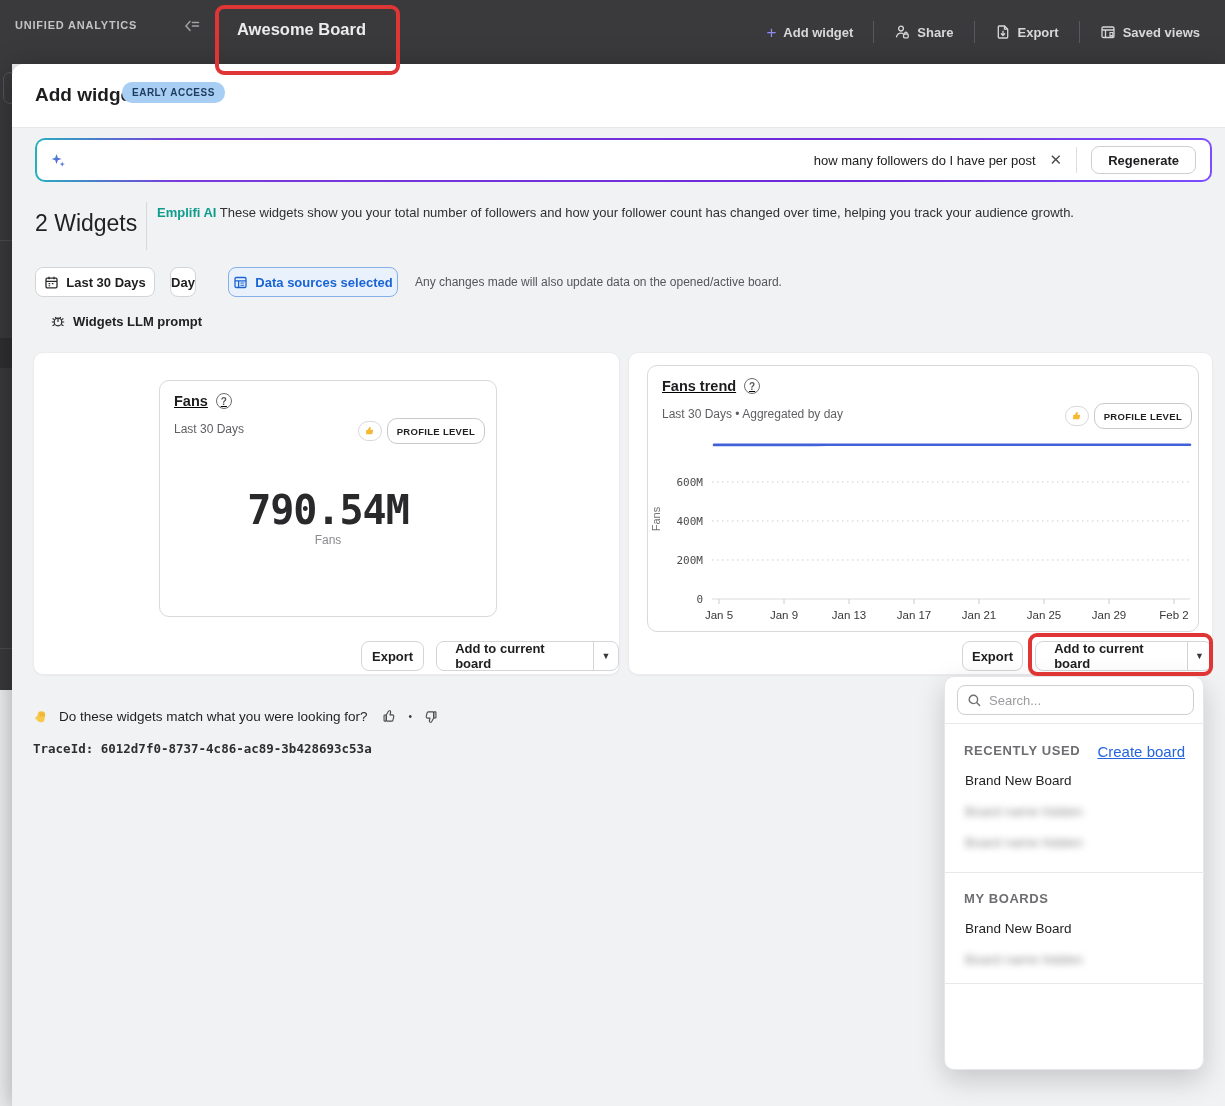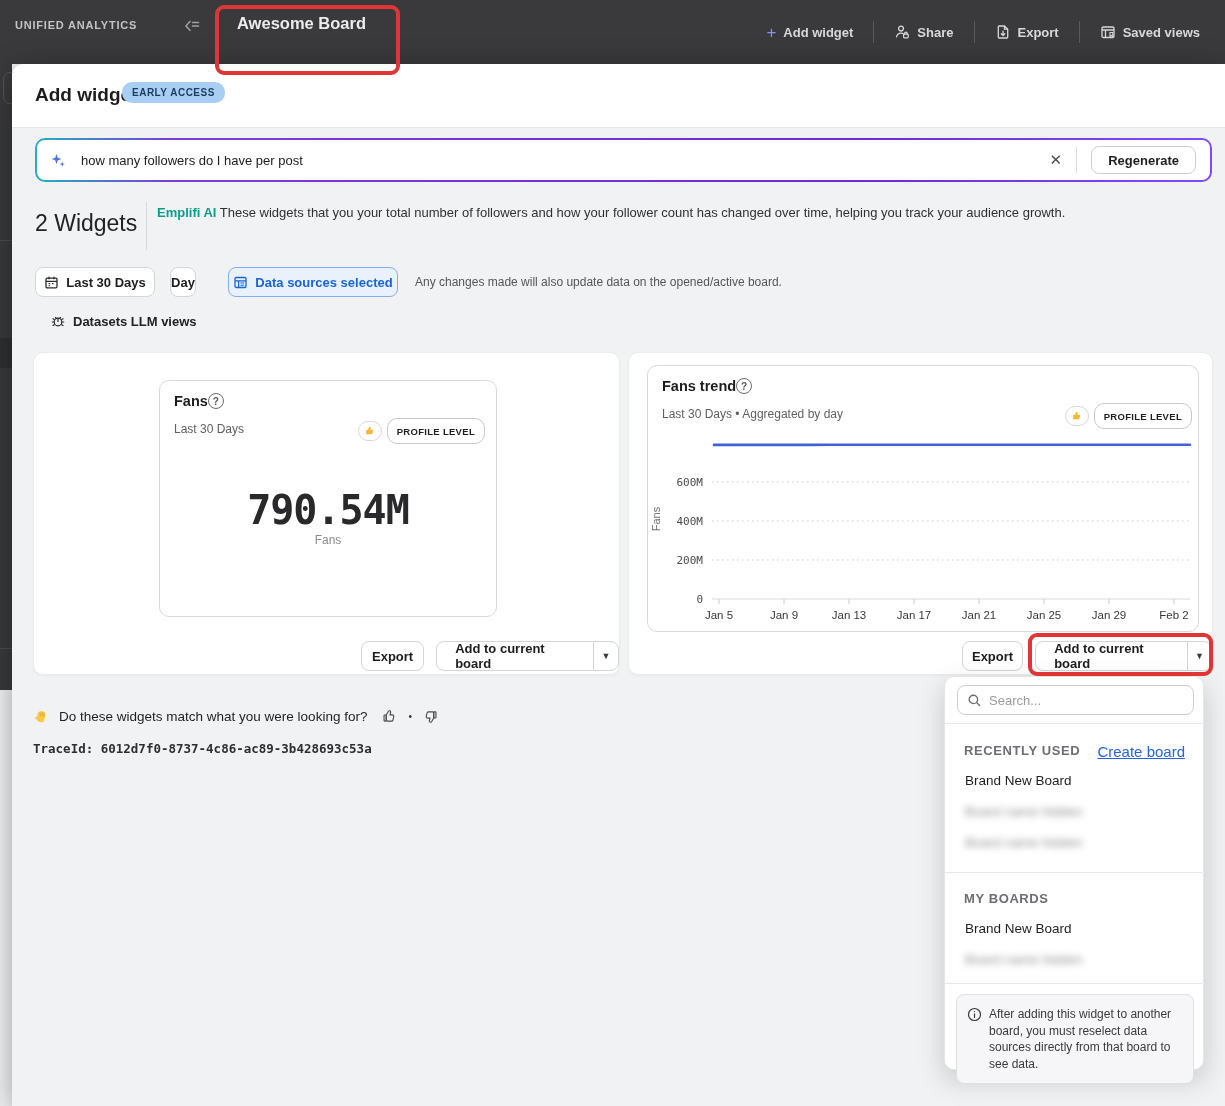--- a/index.html
+++ b/index.html
@@ -3,21 +3,21 @@
 <meta charset="utf-8">
 <style>
   * { margin:0; padding:0; box-sizing:border-box; }
   html,body { background:#2c2c2e; font-family:"Liberation Sans", sans-serif; }
   .screen { position:relative; width:1225px; height:1106px; overflow:hidden; background:#f1f2f3; }
 
   
   .topbar { position:absolute; left:0; top:0; width:1225px; height:64px; background:#3a3a3c; }
   .brand { position:absolute; left:15px; top:19px; font-size:11px; font-weight:bold; letter-spacing:.8px; color:#c3c3c6; }
   .collapse-btn { position:absolute; left:182px; top:16px; width:20px; height:20px; cursor:pointer; }
-  .board-title { position:absolute; left:237px; top:14px; font-size:16.5px; font-weight:bold; color:#ececee; }
+  .board-title { position:absolute; left:237px; top:20px; font-size:16.5px; font-weight:bold; color:#ececee; }
   .topbar-actions { position:absolute; right:5px; top:0; height:64px; display:flex; align-items:center; }
   .tb-action { display:flex; align-items:center; gap:7px; padding:0 20px; color:#d8d8da; font-size:13px; font-weight:bold; cursor:pointer; white-space:nowrap; }
   .tb-sep { width:1px; height:22px; background:#5a5a5e; }
   .plus-glyph { color:#8c8cf2; font-size:17px; font-weight:normal; line-height:1; }
 
   
   .side-strip { position:absolute; left:0; top:64px; width:12px; height:626px; background:#3a3a3c; }
   .side-strip .hint-box { position:absolute; left:3px; top:8px; width:14px; height:32px; border:1px solid #56565a; border-radius:8px; }
   .side-strip .hint-line1 { position:absolute; left:0; top:176px; width:12px; height:1px; background:#4c4c50; }
   .side-strip .hint-tab { position:absolute; left:0; top:274px; width:12px; height:30px; background:#2f2f31; }
@@ -26,21 +26,21 @@
   
   .modal { position:absolute; left:12px; top:64px; width:1213px; height:1042px; background:#f1f2f3; border-radius:12px 0 0 0; box-shadow:0 6px 30px rgba(0,0,0,.35); }
   .modal-header { position:absolute; left:0; top:0; width:100%; height:64px; background:#fff; border-radius:12px 0 0 0; border-bottom:1px solid #e7e7e9; }
   .modal-title { position:absolute; left:23px; top:20px; font-size:19px; font-weight:bold; color:#1d1d1f; }
   .ea-badge { position:absolute; left:110px; top:18px; background:#a9cef3; color:#1c3c5e; font-size:10px; font-weight:bold; letter-spacing:.5px; padding:5px 10px; border-radius:10px; }
 
   
   .prompt-bar { position:absolute; left:23px; top:74px; width:1177px; height:44px; border-radius:10px; padding:2px;
     background:linear-gradient(90deg,#27b0bf,#7a3bdc 12%,#6d28d9 70%,#7c4dff); }
   .prompt-inner { display:flex; align-items:center; width:100%; height:100%; background:#fff; border-radius:8px; padding:0 12px; }
-  .prompt-input { flex:1; border:none; outline:none; font-size:13px; color:#202022; margin-left:14px; font-family:"Liberation Sans", sans-serif; background:transparent; }
+  .prompt-input { flex:1; border:none; outline:none; font-size:13px; color:#202022; margin-left:1px; font-family:"Liberation Sans", sans-serif; background:transparent;text-align:right; }
   .prompt-clear { font-size:15px; color:#4c4c4e; padding:0 14px; cursor:pointer; }
   .prompt-sep { width:1px; height:26px; background:#dddde0; }
   .regen-btn { margin-left:14px; margin-right:2px; height:28px; padding:0 16px; display:flex; align-items:center; background:#fff; border:1px solid #cfcfd3; border-radius:8px; font-size:13px; font-weight:bold; color:#1e1e20; cursor:pointer; }
 
   
   .count-label { position:absolute; left:23px; top:146px; font-size:23px; color:#222224; }
   .summary-sep { position:absolute; left:134px; top:138px; width:1px; height:48px; background:#d8d8da; }
   .summary-text { position:absolute; left:145px; top:140px; width:1040px; font-size:13px; color:#303032; line-height:18px; }
   .ai-label { color:#0e9c8d; font-weight:bold; }
 
@@ -52,21 +52,21 @@
   .filter-note { position:absolute; left:403px; top:211px; font-size:12px; color:#55555a; }
   .datasets-link { position:absolute; left:38px; top:249px; display:flex; align-items:center; gap:7px; font-size:13px; font-weight:bold; color:#222224; cursor:pointer; }
 
   
   .w-container { position:absolute; top:288px; height:323px; background:#fff; border:1px solid #ececee; border-radius:10px; box-shadow:0 1px 2px rgba(0,0,0,.04); }
   .wc-left { left:21px; width:587px; }
   .wc-right { left:616px; width:585px; }
   .inner-card { position:absolute; background:#fff; border:1px solid #d8d9db; border-radius:10px; }
   .fans-card { left:125px; top:27px; width:338px; height:237px; }
   .trend-card { left:18px; top:12px; width:552px; height:267px; }
-  .card-title-row { position:absolute; left:14px; top:12px; display:flex; align-items:center; gap:0; }
+  .card-title-row { position:absolute; left:14px; top:12px; display:flex; align-items:center; gap:8px;text-decoration:underline; }
   .card-title { font-size:14.5px; font-weight:bold; color:#1d1d1f; }
   .qcircle { width:16px; height:16px; border:1.3px solid #6c6c70; border-radius:50%; font-size:10px; font-weight:bold; color:#58585c; display:flex; align-items:center; justify-content:center; }
   .card-period { position:absolute; left:14px; top:41px; font-size:12px; color:#5f5f63; }
   .badge-row { position:absolute; top:37px; display:flex; align-items:center; gap:5px; }
   .thumb-pill { width:24px; height:20px; border:1px solid #d9d9db; border-radius:10px; display:flex; align-items:center; justify-content:center; background:#fff; }
   .level-pill { height:20px; padding:12px 9px; border:1px solid #c9c9cb; border-radius:10px; display:flex; align-items:center; font-size:9.5px; font-weight:bold; letter-spacing:.3px; color:#1f1f21; background:#fff; }
   .kpi-value { position:absolute; left:0; top:106px; width:100%; text-align:center; font-family:"DejaVu Sans Mono", monospace; font-size:40px; font-weight:bold; color:#29292b; letter-spacing:-1px; }
   .kpi-label { position:absolute; left:0; top:152px; width:100%; text-align:center; font-size:12px; color:#8b8b8f; }
   .card-buttons { position:absolute; top:288px; height:30px; display:flex; gap:12px; }
   .cb-left { left:327px; } .cb-right { left:333px; }
@@ -195,21 +195,21 @@
           </span>
         <input class="prompt-input" type="text" value="how many followers do I have per post" style="">
         <span class="prompt-clear">✕</span>
         <span class="prompt-sep"></span>
         <button class="regen-btn">Regenerate</button>
       </div>
     </div>
 
     <div class="count-label">2 Widgets</div>
     <div class="summary-sep"></div>
-    <div class="summary-text"><span class="ai-label">Emplifi AI</span><span> These widgets that you your total number of followers and how your follower count has changed over time, helping you track your audience growth.</span></div>
+    <div class="summary-text"><span class="ai-label">Emplifi AI</span><span> These widgets show you your total number of followers and how your follower count has changed over time, helping you track your audience growth.</span></div>
 
     <button class="btn filter-date">
       <span>
           <svg width="15" height="15" viewBox="0 0 15 15" fill="none" stroke="#2a2a2c" stroke-width="1.3">
             <rect x="2" y="3.2" width="11" height="9.6" rx="1.2"></rect>
             <path d="M2 6.4h11M5 1.8v2.4M10 1.8v2.4"></path>
             <path d="M4.6 8.6h1.6M7.9 8.6h1.6M4.6 10.8h1.6" stroke-width="1.1"></path>
           </svg>
         </span>
       <span>Last 30 Days</span>
@@ -227,21 +227,21 @@
     </button>
     <div class="filter-note">Any changes made will also update data on the opened/active board.</div>
 
     <div class="datasets-link">
       <span>
           <svg width="16" height="16" viewBox="0 0 16 16" fill="none" stroke="#2a2a2c" stroke-width="1.2">
             <circle cx="8" cy="9" r="3.8"></circle>
             <path d="M8 5.2V9M5.2 4l1.2 1.6M10.8 4L9.6 5.6M1.8 9h2.4M11.8 9h2.4M2.6 12.8l2-1.4M13.4 12.8l-2-1.4M2.6 5.4l2 1.3M13.4 5.4l-2 1.3"></path>
           </svg>
         </span>
-      <span>Datasets LLM views</span>
+      <span>Widgets LLM prompt</span>
     </div>
 
     <div class="w-container wc-left">
       <div class="inner-card fans-card">
         <div class="card-title-row">
           <span class="card-title">Fans</span>
           <span class="qcircle">?</span>
         </div>
         <div class="card-period">Last 30 Days</div>
         <div class="badge-row" style="right:11px;">
@@ -376,30 +376,20 @@
 
       <div class="bm-header" style="top:214px;">MY BOARDS</div>
       <div class="bm-items" style="top:236px;">
 
           <div class="bm-item">Brand New Board</div>
 
           <div class="bm-item blurred">Board name hidden</div>
         </div>
       <div class="bm-div" style="top:306px;"></div>
 
-      <div class="bm-note">
-        <span class="info-ic">
-            <svg width="15" height="15" viewBox="0 0 15 15" fill="none" stroke="#3a3a3e" stroke-width="1.2">
-              <circle cx="7.5" cy="7.5" r="6"></circle>
-              <path d="M7.5 6.8v3.6" stroke-linecap="round"></path>
-              <circle cx="7.5" cy="4.6" r="0.7" fill="#3a3a3e" stroke="none"></circle>
-            </svg>
-          </span>
-        <span>After adding this widget to another board, you must reselect data sources directly from that board to see data.</span>
-      </div>
     </div>
 
   </div>
 
   <div class="red-box red-box-title"></div>
   <div class="red-box red-box-add"></div>
 
 </div>
 
 </body></html>

